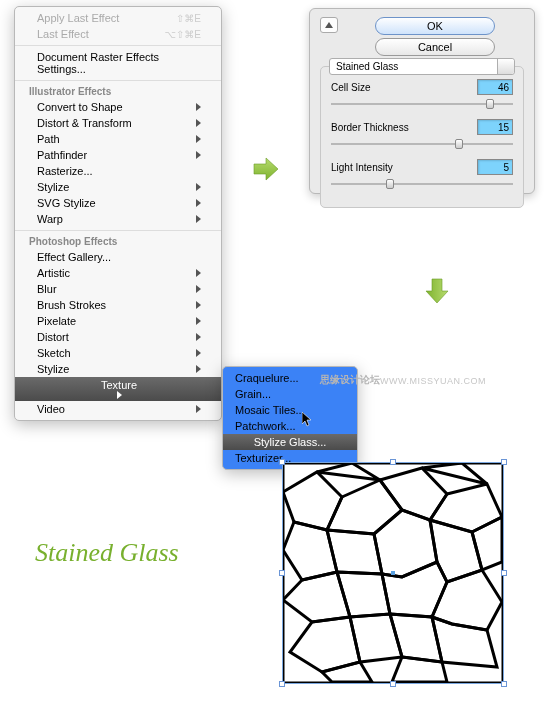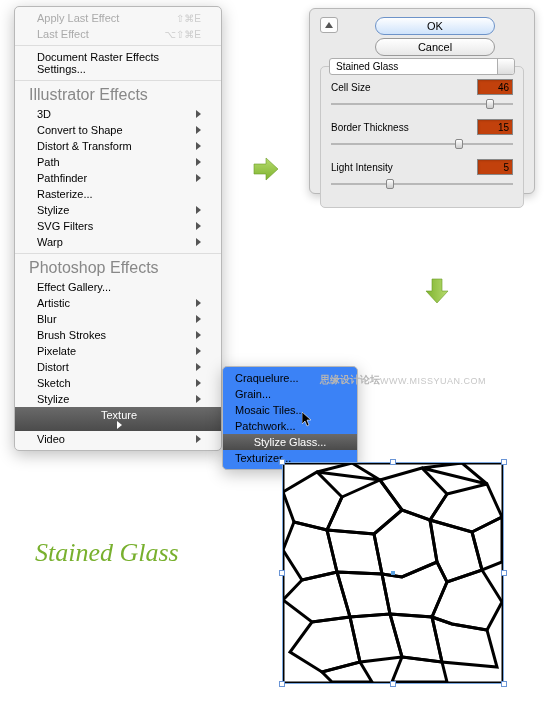--- a/index.html
+++ b/index.html
@@ -1,20 +1,20 @@
 <!DOCTYPE html>
 <html><head>
 <meta charset="utf-8">
 <style>
 * { margin: 0; padding: 0; box-sizing: border-box; }
 body { width: 552px; height: 703px; background: #fff; font-family: "Lucida Grande", Arial, sans-serif; font-size: 11px; position: relative; color: #000; }
 
 .menu-panel { position: absolute; left: 14px; top: 6px; width: 208px; background: #f7f7f7; border: 1px solid #b8b8b8; border-radius: 5px; box-shadow: 0 4px 16px rgba(0,0,0,0.25); padding: 3px 0; }
 .menu-item { padding: 2px 20px 2px 22px; display: flex; justify-content: space-between; align-items: center; cursor: default; position: relative; }
-.menu-item.section { color: #888; padding-left: 14px; font-size: 16px; }
+.menu-item.section { color: #888; padding-left: 14px; font-size: 10px; font-weight: bold; }
 .menu-item.disabled { color: #aaa; }
 .menu-item .shortcut { color: #888; font-size: 10px; }
 .menu-item.disabled .shortcut { color: #ccc; }
 .menu-sep { height: 1px; background: #ddd; margin: 3px 0; }
 .menu-item .chevron { width: 0; height: 0; border-top: 4px solid transparent; border-bottom: 4px solid transparent; border-left: 5px solid #555; }
 .menu-item.highlighted { background: linear-gradient(#6a6a6a,#4b4b4b); color: #fff; flex-direction: column; }
 .menu-item.highlighted .chevron { border-left-color: #fff; }
 
 .submenu { position: absolute; left: 222px; top: 366px; width: 136px; background: #3b82f6; border: 1px solid #b8b8b8; border-radius: 5px; box-shadow: 0 4px 16px rgba(0,0,0,0.25); padding: 3px 0; }
 .submenu .menu-item { padding: 2px 12px; }
@@ -29,21 +29,21 @@
 
 .group { margin-top: 10px; border: 1px solid #c8c8c8; border-radius: 5px; padding: 12px 10px 8px; position: relative; background: #eaeaea; }
 .group-label { position: absolute; top: -9px; left: 8px; right: 8px; height: 17px; background: #fff; border: 1px solid #aeaeae; border-radius: 3px; display: flex; align-items: center; padding: 0 6px; font-size: 10px; }
 .group-label::after { content:""; position:absolute; right:0; top:0; bottom:0; width:16px; border-left:1px solid #aeaeae; background: linear-gradient(#fff,#ddd); border-radius: 0 3px 3px 0; }
 .group-label .caret { position:absolute; right:4px; width:0;height:0;border-left:3px solid transparent;border-right:3px solid transparent; }
 .group-label .caret.up { top:3px; border-bottom:3px solid #555;}
 .group-label .caret.down { bottom:3px; border-top:3px solid #555;}
 
 .param { display:flex; align-items:center; justify-content:space-between; margin-bottom:2px; }
 .param-label { font-size: 10px; }
-.param input { width: 36px; height: 16px; font-size: 10px; text-align:right; padding: 0 3px; border: 1px solid #888; background:#c2410c; box-shadow: inset 1px 1px 2px rgba(0,0,0,0.15); }
+.param input { width: 36px; height: 16px; font-size: 10px; text-align:right; padding: 0 3px; border: 1px solid #888; background:#7dd3fc; box-shadow: inset 1px 1px 2px rgba(0,0,0,0.15); }
 .slider { height: 14px; position: relative; margin-bottom: 8px; }
 .slider .track { position:absolute; left:0; right:0; top:6px; height:2px; background:#b8b8b8; }
 .slider .thumb { position:absolute; top:2px; width:8px; height:10px; background:linear-gradient(#fff,#ccc); border:1px solid #888; border-radius:2px; }
 
 .arrow { width: 28px; height: 26px; }
 .arrow-1 { position:absolute; left: 252px; top: 156px; }
 .arrow-2 { position:absolute; left: 423px; top: 278px; transform: rotate(90deg); }
 
 .label-sg { position:absolute; left: 35px; top: 538px; font-family: Georgia, serif; font-size: 26px; color: #78b02e; font-style: italic; }
 
@@ -74,24 +74,20 @@
   <div class="menu-sep"></div>
   <div class="menu-item">
     <span>Document Raster Effects Settings...</span>
   </div>
   <div class="menu-sep"></div>
   <div class="menu-item section">
     <span>Illustrator Effects</span>
   </div>
   <div id="ill-items">
       <div class="menu-item">
-        <span>3D</span>
-        <span class="chevron"></span>
-      </div>
-      <div class="menu-item">
         <span>Convert to Shape</span>
         <span class="chevron"></span>
       </div>
       <div class="menu-item">
         <span>Distort &amp; Transform</span>
         <span class="chevron"></span>
       </div>
       <div class="menu-item">
         <span>Path</span>
         <span class="chevron"></span>
@@ -101,21 +97,21 @@
         <span class="chevron"></span>
       </div>
       <div class="menu-item">
         <span>Rasterize...</span>
       </div>
       <div class="menu-item">
         <span>Stylize</span>
         <span class="chevron"></span>
       </div>
       <div class="menu-item">
-        <span>SVG Filters</span>
+        <span>SVG Stylize</span>
         <span class="chevron"></span>
       </div>
       <div class="menu-item">
         <span>Warp</span>
         <span class="chevron"></span>
       </div>
     </div>
   <div class="menu-sep"></div>
   <div class="menu-item section">
     <span>Photoshop Effects</span>

